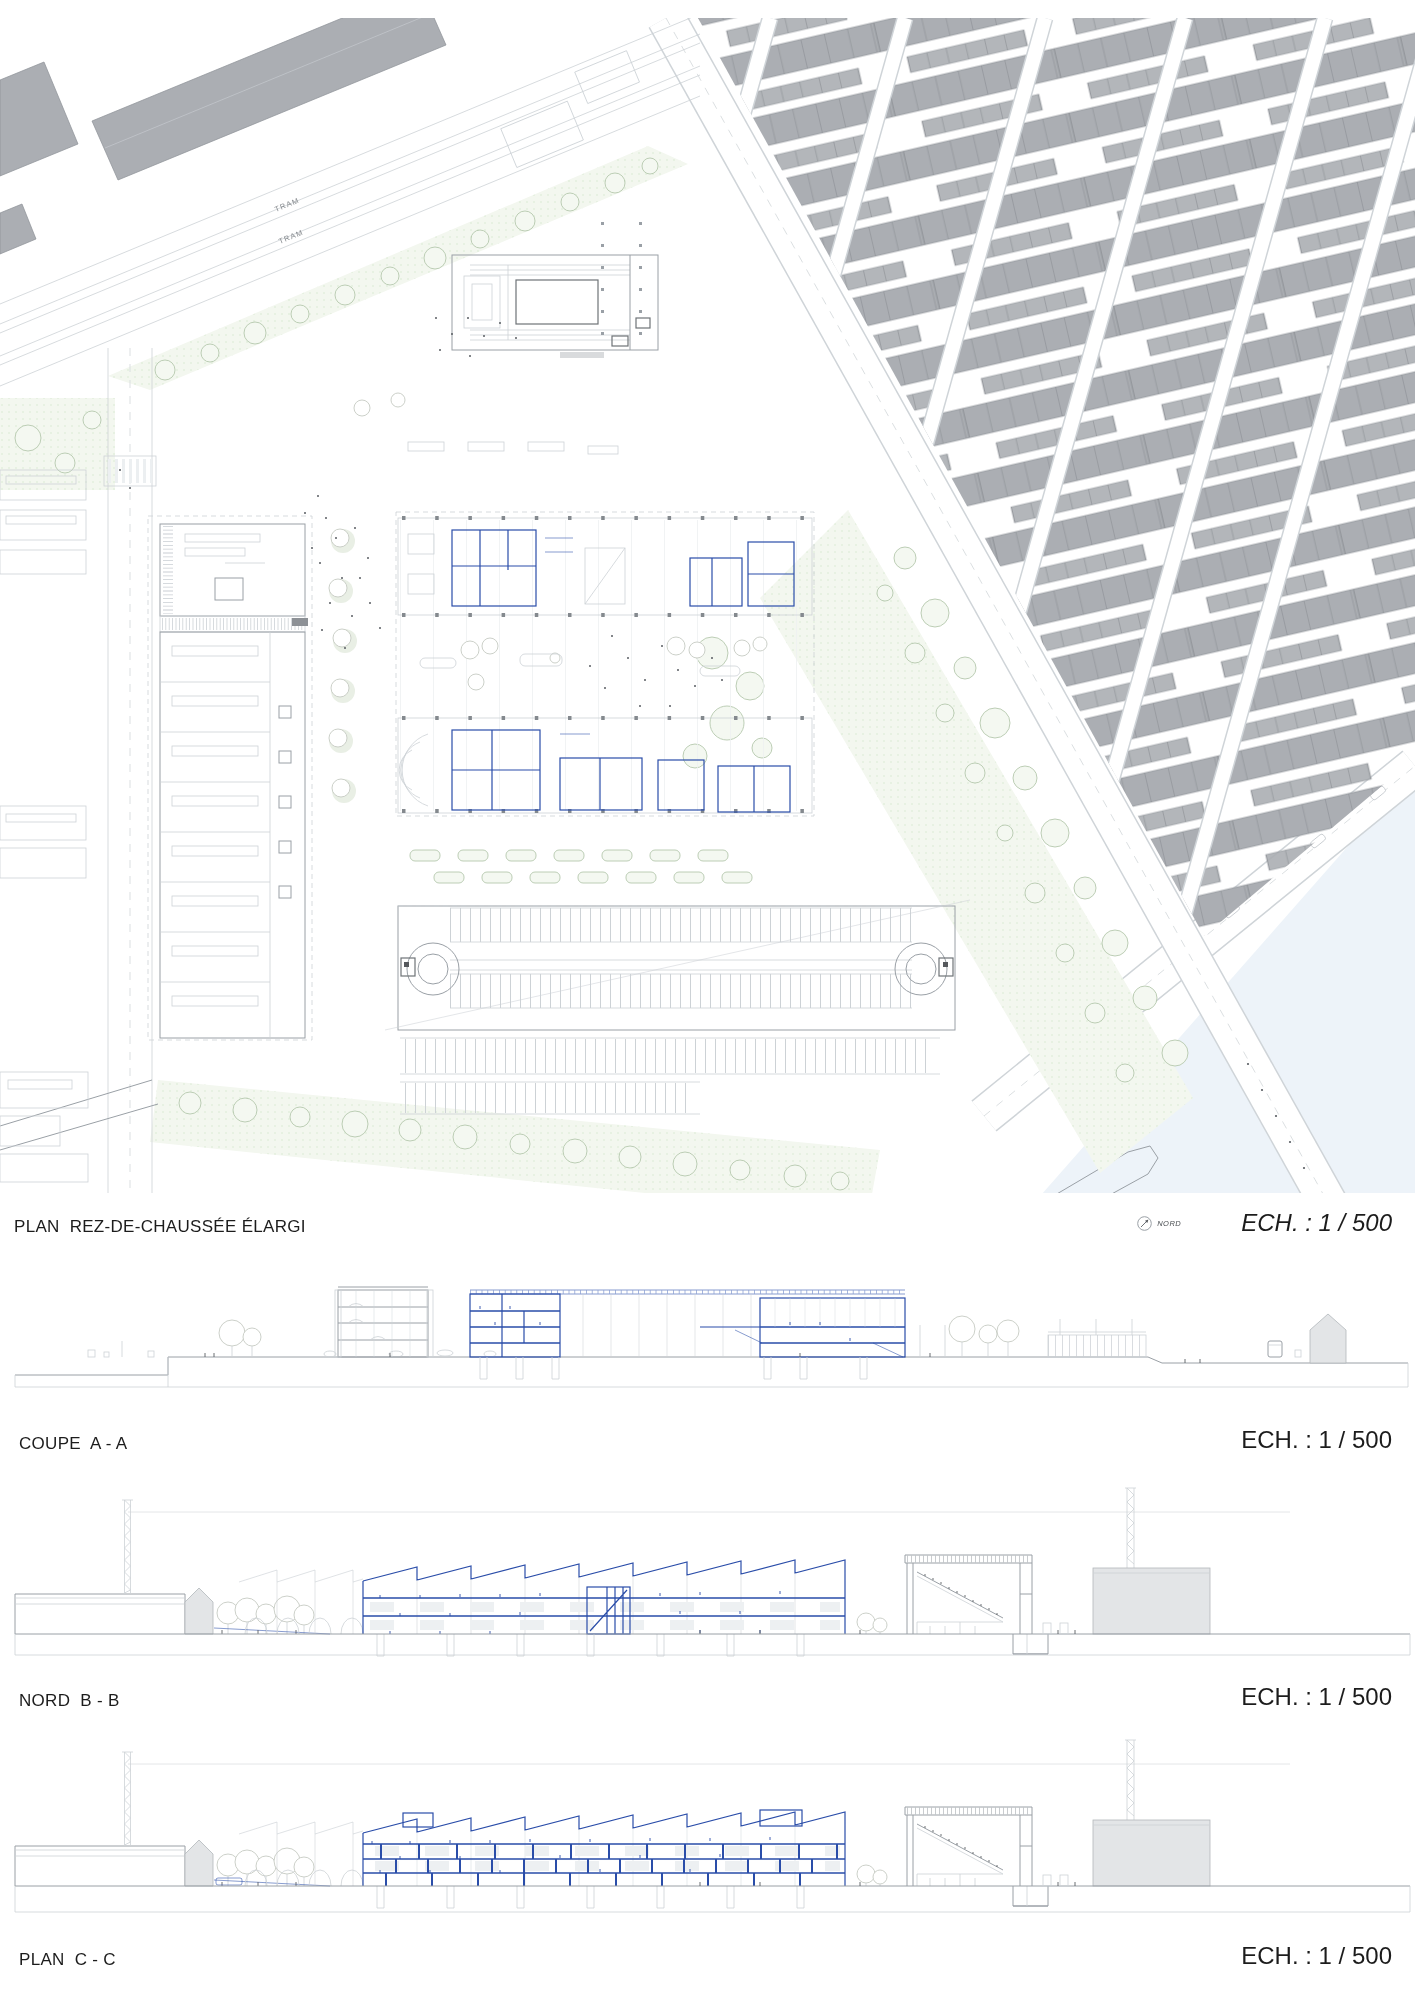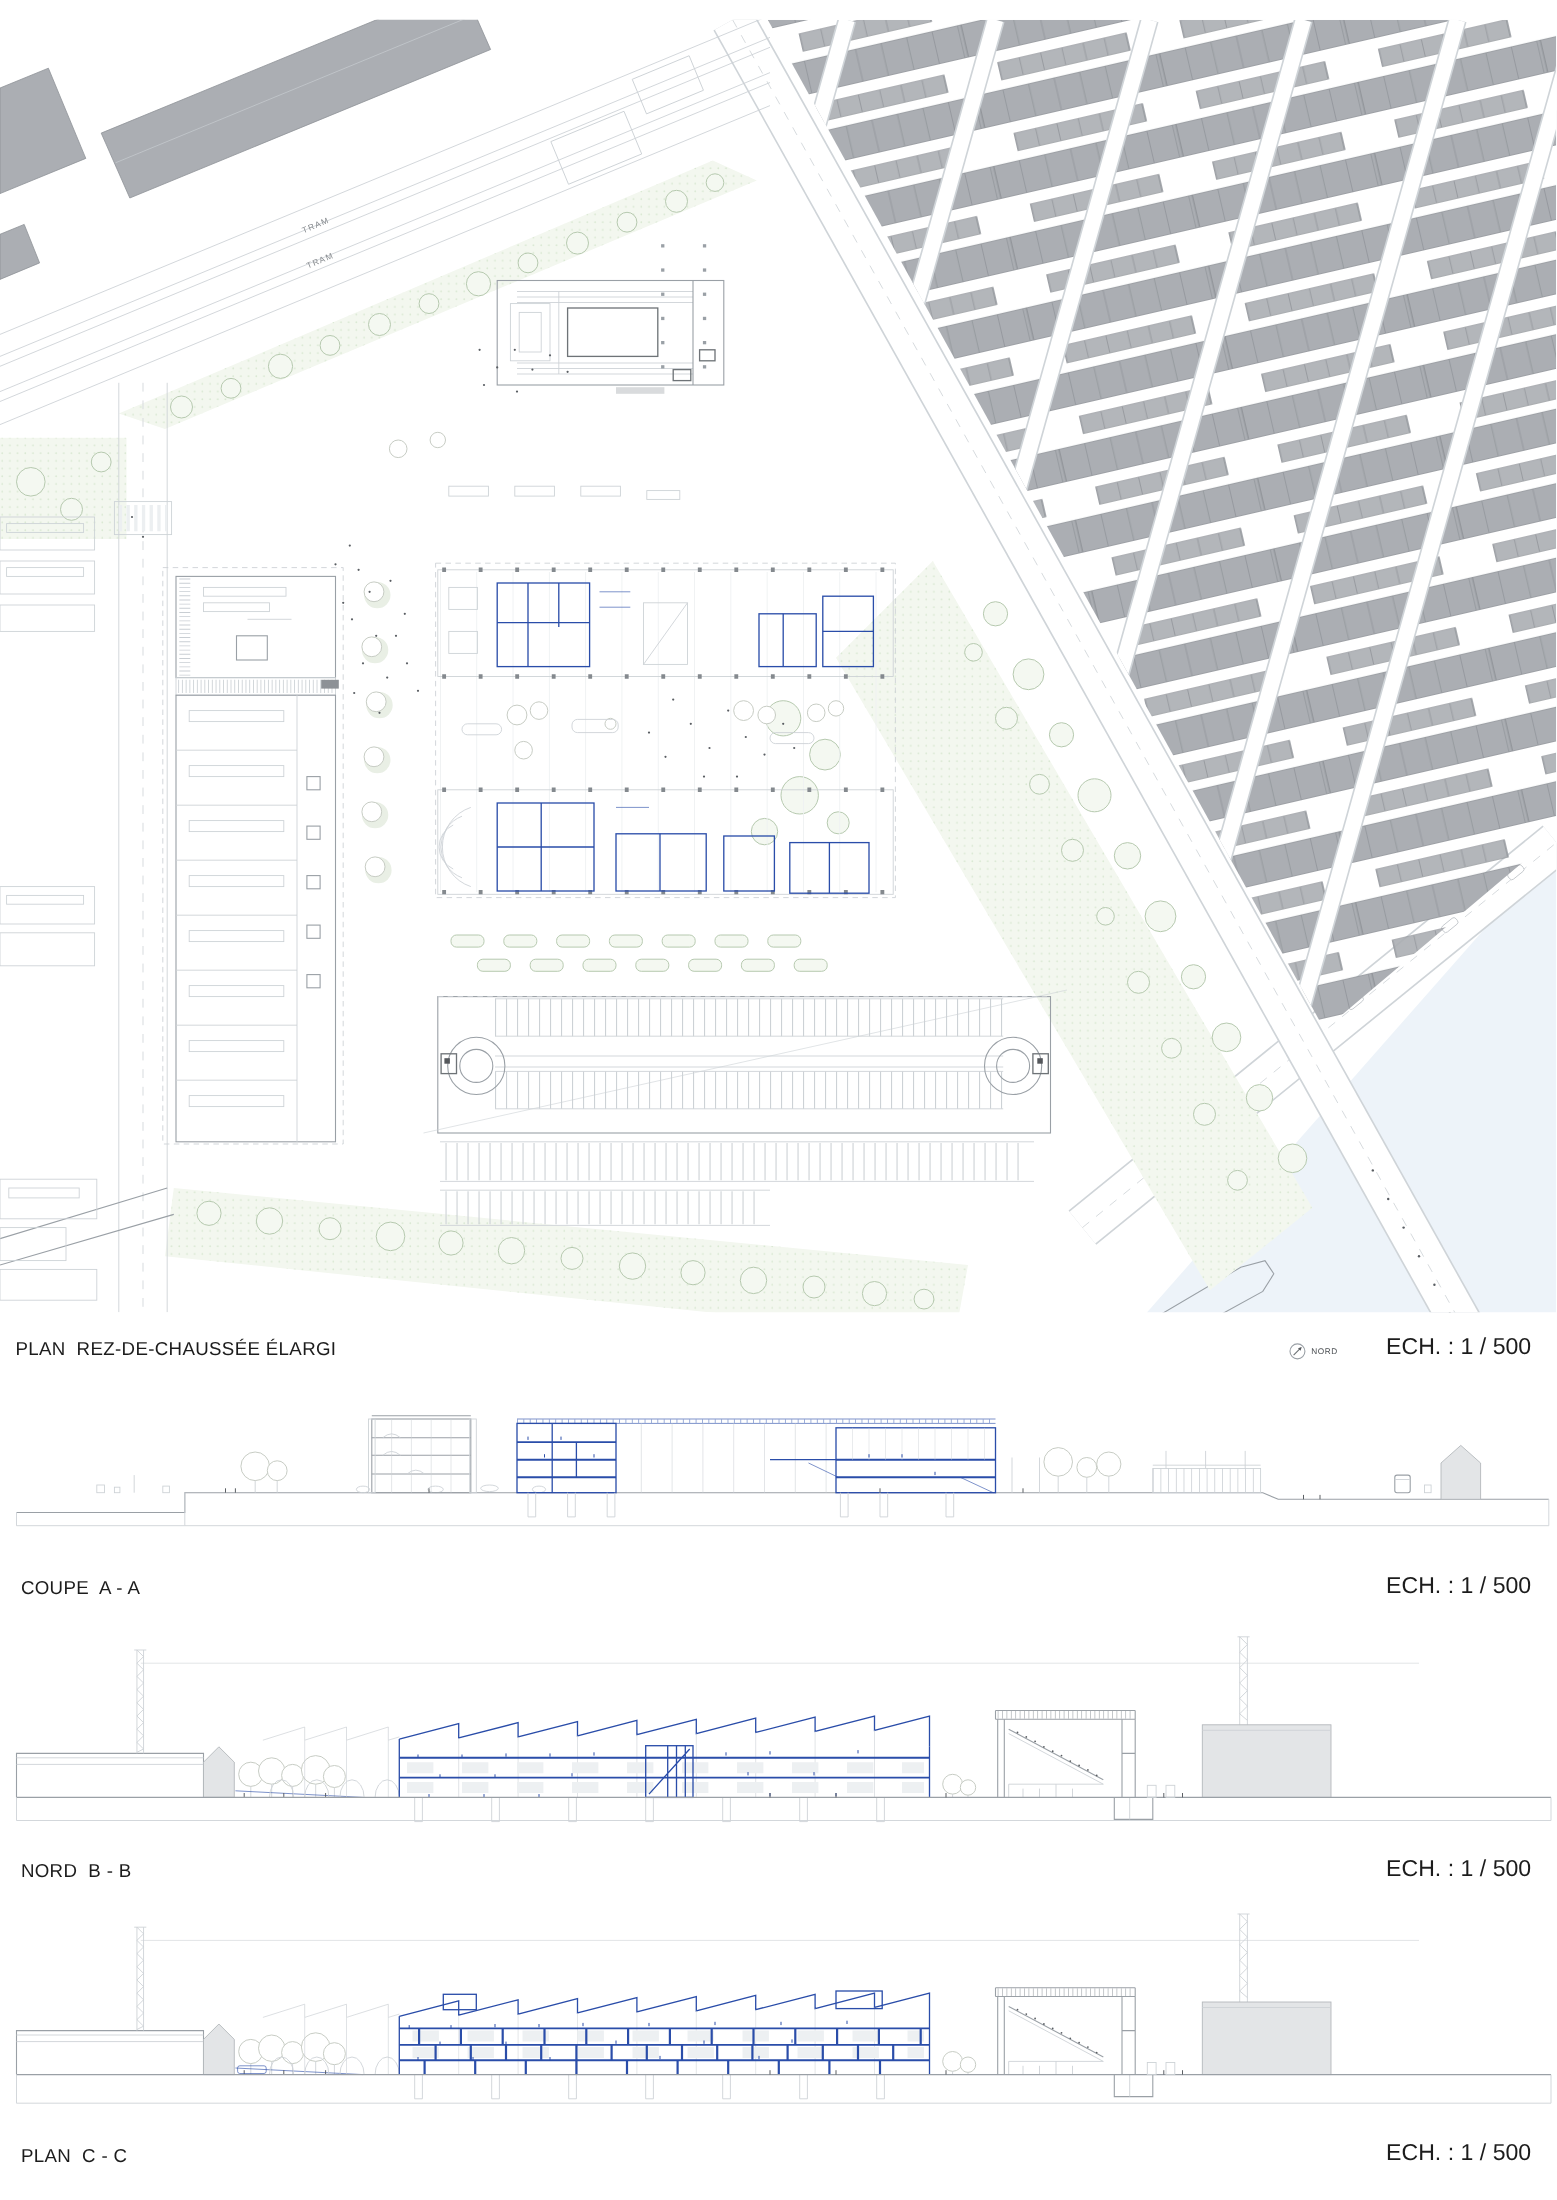--- a/index.html
+++ b/index.html
@@ -4,22 +4,22 @@
 <style>
   html,body{margin:0;padding:0;background:#fff;}
   .sheet{position:relative;width:1415px;height:2000px;background:#fff;overflow:hidden;
          font-family:"Liberation Sans",sans-serif;}
   svg{display:block;}
   .cap{display:flex;justify-content:space-between;align-items:flex-end;
        padding:0 23px 5px 14px;color:var(--c-text,#1c1c1c);}
   .cap1{height:44px;}
   .cap2{height:52px;padding-left:19px;}
   .cap-title{font-size:17px;letter-spacing:.3px;white-space:pre;}
-  .cap-scale{font-size:21px;white-space:pre;}
-  .cap-right{display:flex;align-items:flex-end;gap:44px;}
+  .cap-scale{font-size:24px;white-space:pre;}
+  .cap-right{display:flex;align-items:center;gap:60px;font-style:italic;}
   .north{display:flex;align-items:center;gap:4px;font-size:7.5px;color:#4a4e52;letter-spacing:.5px;}
 
   
   .ln{stroke:var(--c-line-light);stroke-width:.8;fill:none}
   .ln6{stroke:var(--c-line-light);stroke-width:.55;fill:none}
   .ln2{stroke:var(--c-line-gray);stroke-width:1;fill:none}
   .ln3{stroke:#6e7377;stroke-width:1.2;fill:none}
   .bl{stroke:var(--c-project-blue);stroke-width:1.2;fill:none}
   .blT{stroke:var(--c-project-blue);stroke-width:1.7;fill:none}
   .bl2{stroke:var(--c-project-blue);stroke-width:.7;fill:none;opacity:.8}

